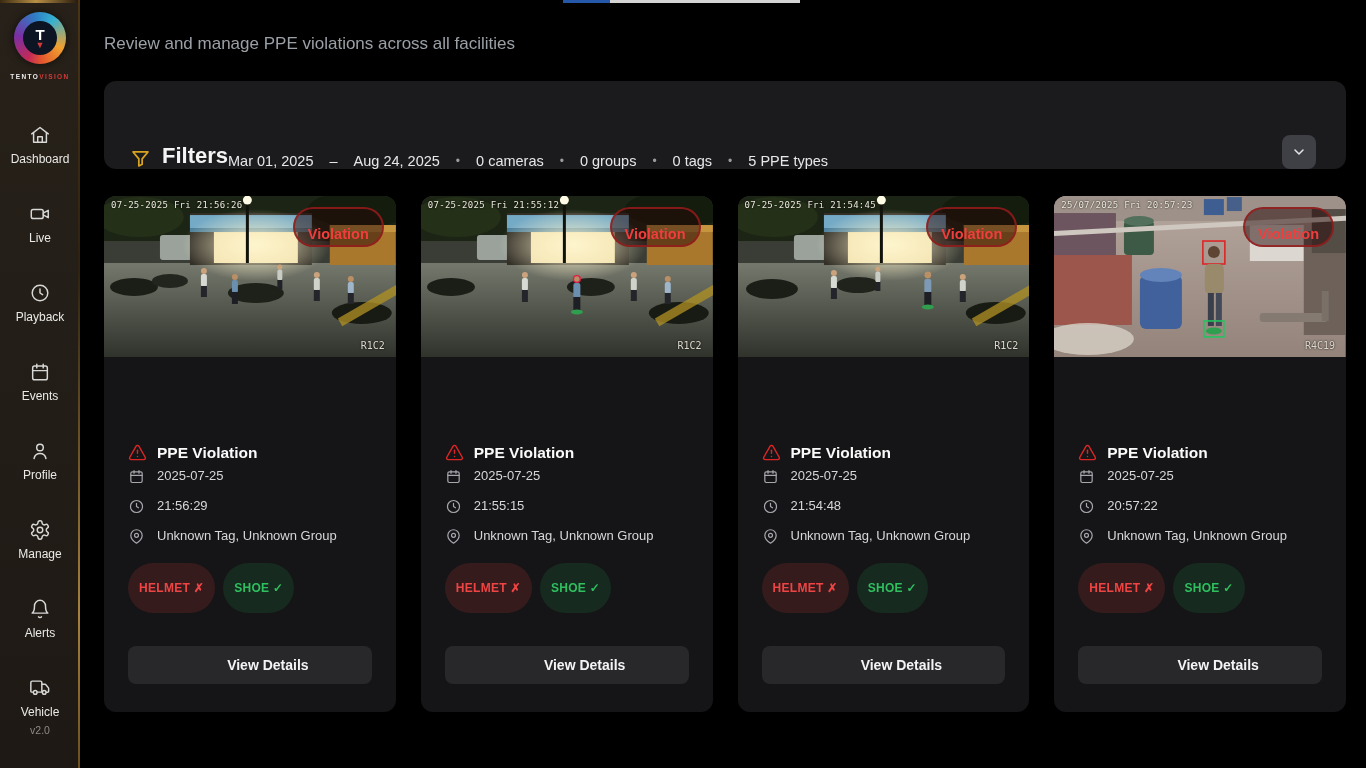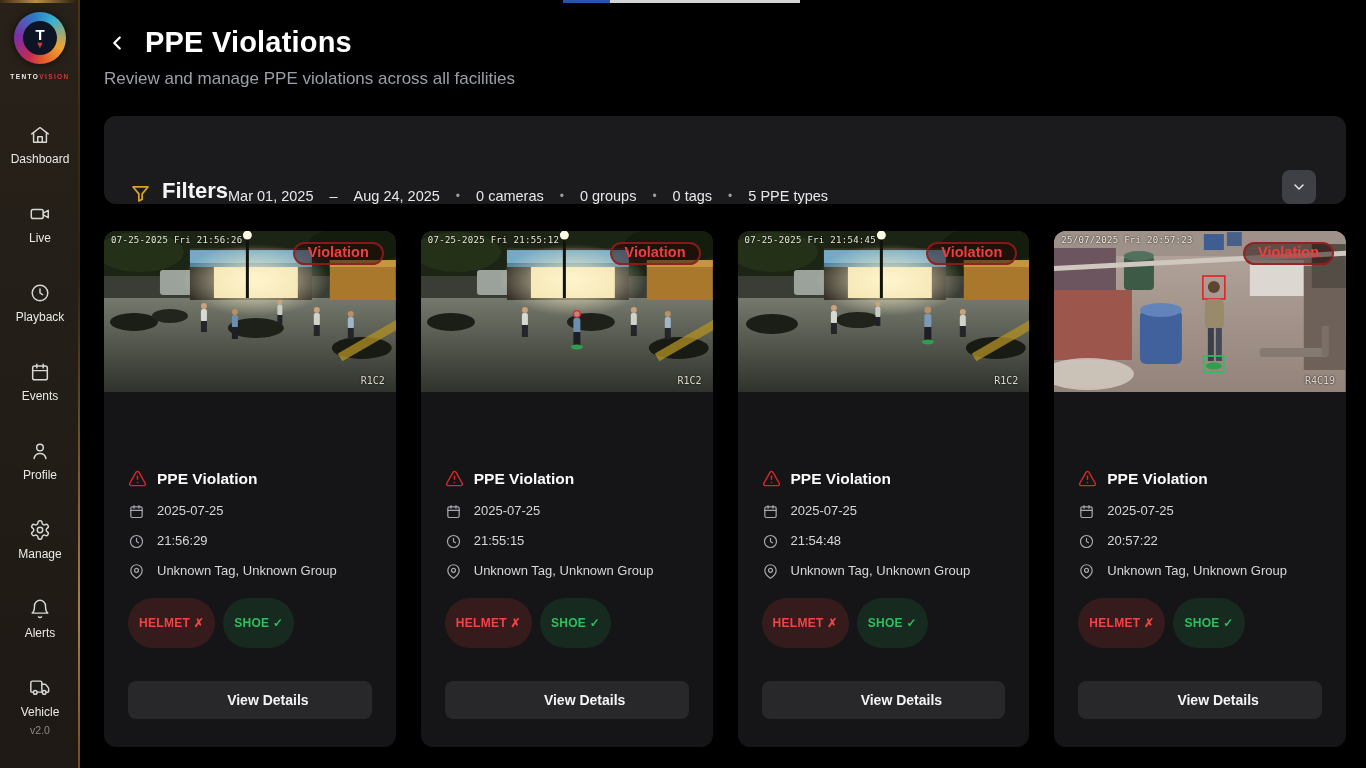--- a/index.html
+++ b/index.html
@@ -65,26 +65,26 @@
   .card { background:#151517; border-radius:12px; height:516px;
     display:flex; flex-direction:column; overflow:hidden; }
   .thumb { position:relative; height:161px; flex:none; background:#000; }
   .thumb svg { display:block; width:100%; height:100%; }
   .thumb-timestamp { position:absolute; top:4px; left:7px;
     font-family:"DejaVu Sans Mono", monospace; font-size:9px; color:#eceade;
     text-shadow:0 0 2px #000; letter-spacing:.3px; }
   .thumb-cam { position:absolute; bottom:6px; right:11px;
     font-family:"DejaVu Sans Mono", monospace; font-size:10px; color:#ded9cf;
     text-shadow:0 0 2px #000; }
-  .violation-badge { position:absolute; top:11px; right:12px; padding:0 13px 3px;
+  .violation-badge { position:absolute; top:11px; right:12px; padding:17px 13px 3px;
     border-radius:999px; border:2px solid rgba(150,28,28,.85); background:rgba(38,8,8,.5);
     color:#f23d3d; font-weight:bold; font-size:14.5px; }
   .card-body { flex:1; display:flex; flex-direction:column; justify-content:flex-end;
     padding:0 24px 28px; }
-  .card-title-row { display:flex; align-items:center; gap:10px; margin-bottom:15px; }
+  .card-title-row { display:flex; align-items:center; gap:10px; margin-bottom:6px; }
   .card-title-row svg { width:19px; height:19px; stroke:#dc2626; stroke-width:1.8; fill:none;
     stroke-linecap:round; stroke-linejoin:round; flex:none; }
   .card-title { font-size:15.5px; font-weight:bold; color:#fafafa; }
   .info-row { display:flex; align-items:flex-start; gap:12px; margin-bottom:13px;
     color:#d7d7da; font-size:13px; }
   .info-row svg { width:17px; height:17px; stroke:#a7a7ad; stroke-width:1.7; fill:none;
     stroke-linecap:round; stroke-linejoin:round; flex:none; }
   .badges-row { display:flex; gap:8px; margin-top:5px; }
   .badge { border-radius:999px; font-weight:bold; font-size:12px; padding:18px 11px; letter-spacing:.3px; }
   .badge.fail { background:rgba(229,62,62,.16); color:#ef4444; }
@@ -173,28 +173,20 @@
           <path d="M8.8 16.5h5.8"></path>
         </svg>
       <span class="nav-label">Vehicle</span>
     </div>
   </div>
   <div class="version">v2.0</div>
 </nav>
 
 <main class="main">
 
-  <div class="page-header">
-    <div class="back-btn">
-      <svg viewBox="0 0 24 24">
-          <path d="M15 18l-6-6 6-6"></path>
-        </svg>
-    </div>
-    <h1 class="page-title">PPE Violations</h1>
-  </div>
   <p class="page-subtitle">Review and manage PPE violations across all facilities</p>
 
   <div class="filter-bar">
     <span class="funnel">
       <svg viewBox="0 0 24 24">
           <path d="M3.5 4.5h17l-6.6 7.9v6.1l-3.8 2v-8.1L3.5 4.5Z"></path>
         </svg>
     </span>
     <span class="filter-title">Filters</span>
     <div class="filter-items">

